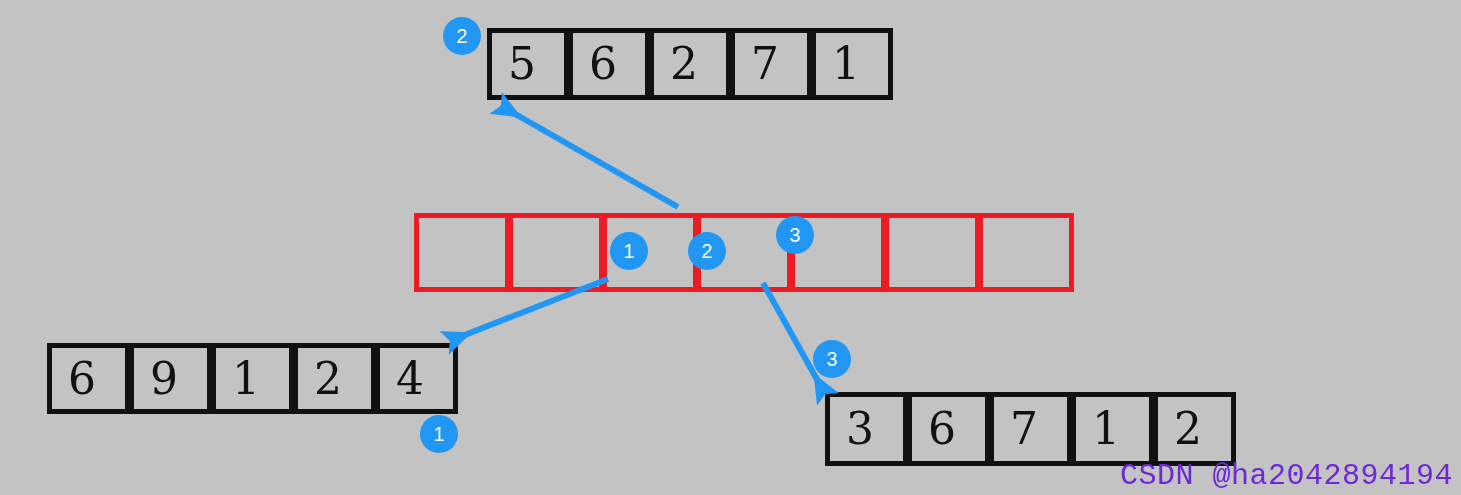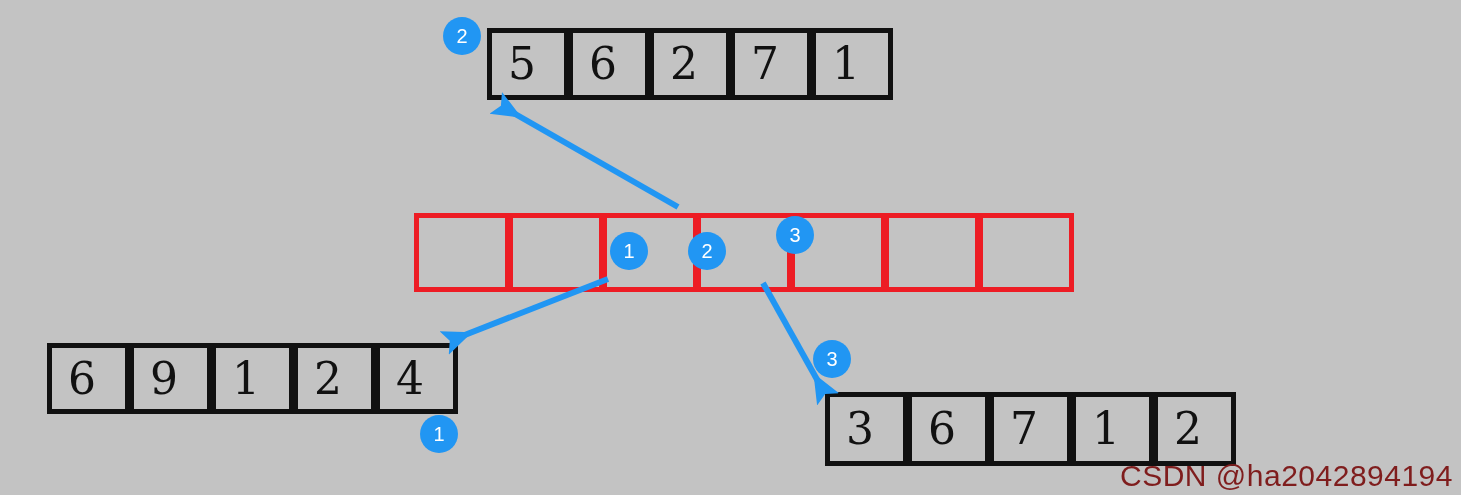--- a/index.html
+++ b/index.html
@@ -113,23 +113,23 @@
     height: 495px;
     z-index: 4;
     pointer-events: none;
   }
 
   
   #watermark {
     position: absolute;
     right: 8px;
     bottom: 2px;
-    font-family: Liberation Sans, sans-serif;
+    font-family: Liberation Mono, monospace;
     font-size: 30px;
-    color: #7f1d1d;
+    color: #6d28d9;
     letter-spacing: 0.5px;
     z-index: 8;
     white-space: nowrap;
   }
 </style>
 </head>
 <body>
 
 <div id="stage">
 

